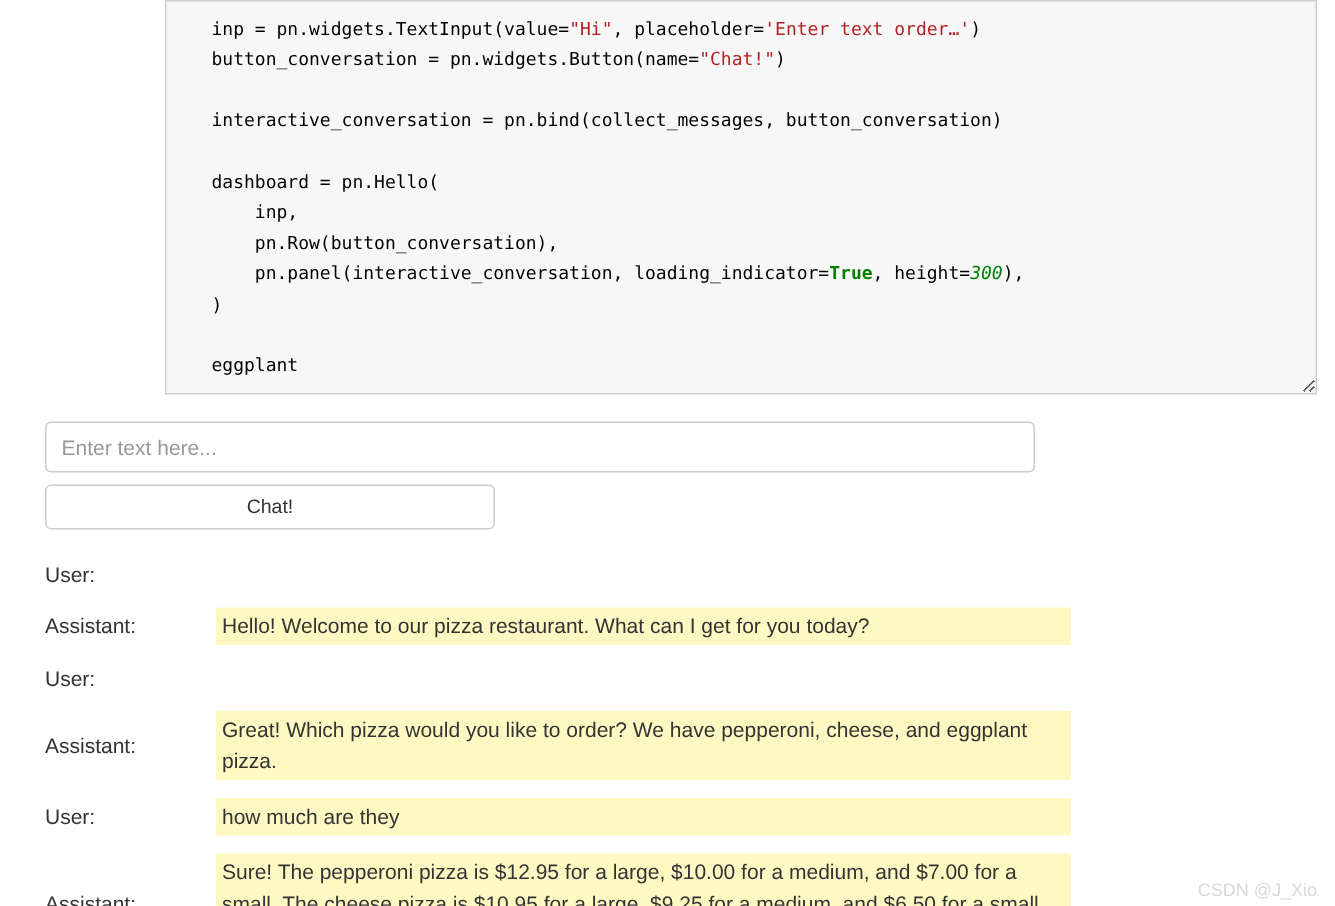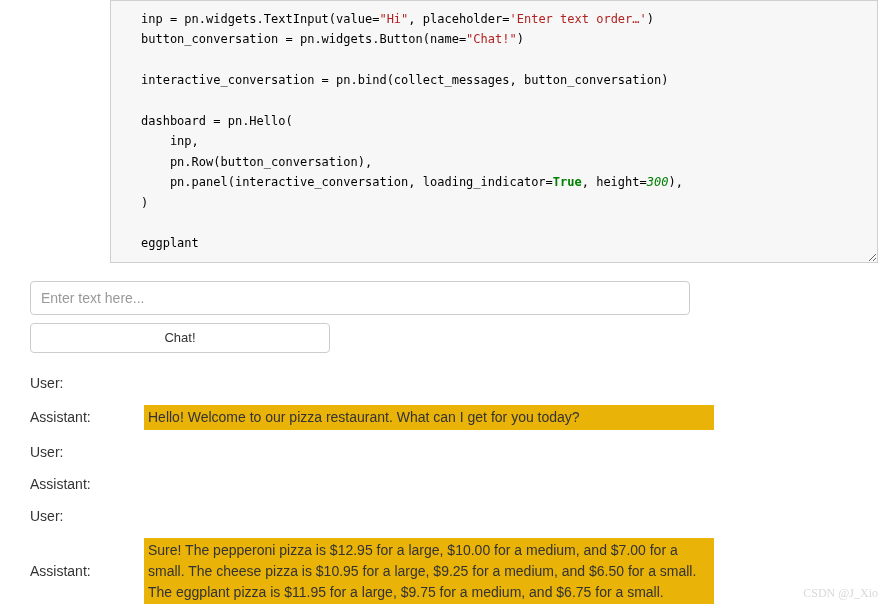--- a/index.html
+++ b/index.html
@@ -66,35 +66,35 @@
     gap: 24px;
   }
   .conv-role {
     width: 90px;
     flex-shrink: 0;
     background: #fff;
     padding: 2px 0;
   }
   .conv-msg {
     flex: 0 1 570px;
-    background: #eab308;
+    background: #fef9c3;
     padding: 2px 4px;
     line-height: 1.5;
     min-height: 18px;
   }
   .conv-msg.empty {
     background: #fff;
     flex: 0 1 10px;
   }
   .watermark {
     position: absolute;
     right: 12px;
     color: #d8d8d8;
     font-size: 12px;
-    font-family: Liberation Serif, serif;
+    font-family: Liberation Sans, sans-serif;
   }
 </style>
 </head>
 <body>
 
 <div class="code-block"><span>inp = pn.widgets.TextInput(value=</span><span class="s-red">"Hi"</span><span>, placeholder=</span><span class="s-red">'Enter text order…'</span><span>)</span>
 <span>button_conversation = pn.widgets.Button(name=</span><span class="s-red">"Chat!"</span><span>)</span>
 
 <span>interactive_conversation = pn.bind(collect_messages, button_conversation)</span>
 
@@ -119,23 +119,25 @@
     </div>
     <div class="conv-row">
       <div class="conv-role">Assistant:</div>
       <div class="conv-msg">Hello! Welcome to our pizza restaurant. What can I get for you today?</div>
     </div>
     <div class="conv-row">
       <div class="conv-role">User:</div>
     </div>
     <div class="conv-row">
       <div class="conv-role">Assistant:</div>
+      <div class="conv-msg">Great! Which pizza would you like to order? We have pepperoni, cheese, and eggplant pizza.</div>
     </div>
     <div class="conv-row">
       <div class="conv-role">User:</div>
+      <div class="conv-msg">how much are they</div>
     </div>
     <div class="conv-row">
       <div class="conv-role">Assistant:</div>
       <div class="conv-msg">Sure! The pepperoni pizza is $12.95 for a large, $10.00 for a medium, and $7.00 for a small. The cheese pizza is $10.95 for a large, $9.25 for a medium, and $6.50 for a small. The eggplant pizza is $11.95 for a large, $9.75 for a medium, and $6.75 for a small.</div>
     </div>
   </div>
 </div>
 
 <div class="watermark" style="top:586px;">CSDN @J_Xio</div>
 

